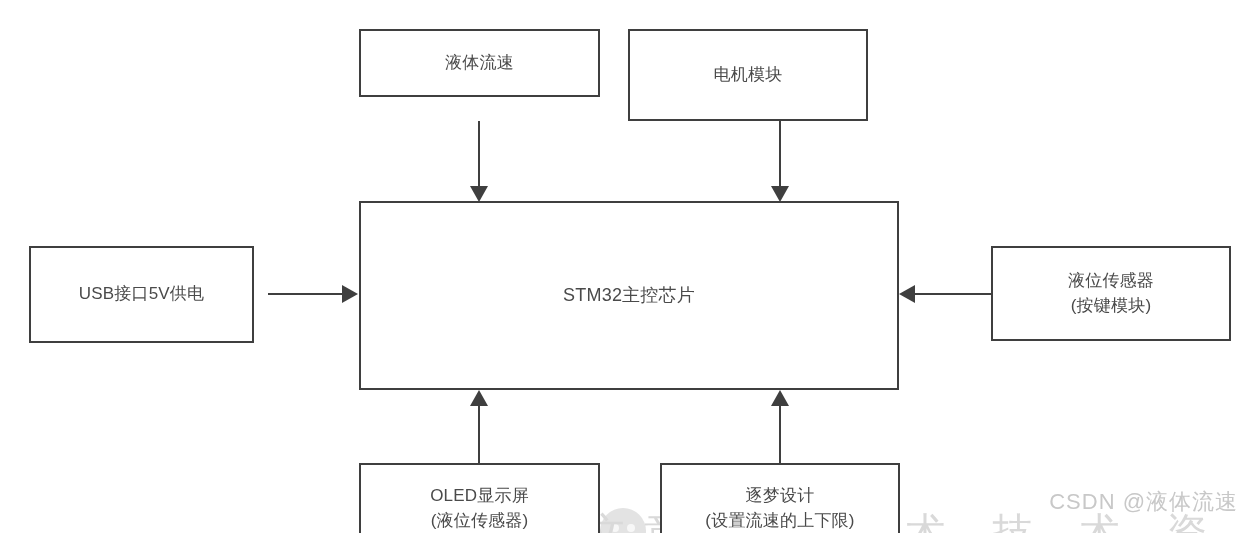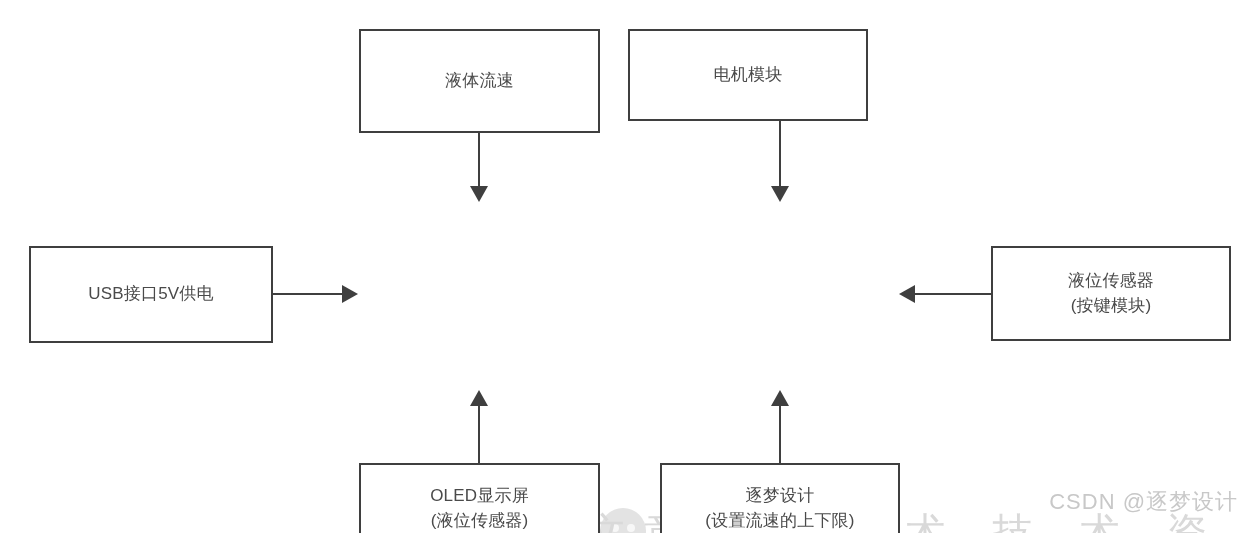--- a/index.html
+++ b/index.html
@@ -33,23 +33,23 @@
     font-size: 17px;
     line-height: 1.45;
     letter-spacing: 0.2px;
     z-index: 3;
   }
   .node .l1, .node .l2 {
     display: block;
     white-space: nowrap;
   }
 
-  #node-flow      { left: 359px; top: 29px;  width: 241px; height: 104px; }
+  #node-flow      { left: 359px; top: 29px;  width: 241px; height: 68px; }
   #node-motor     { left: 628px; top: 29px;  width: 240px; height: 92px; }
-  #node-usb       { left: 29px;  top: 246px; width: 244px; height: 97px; }
+  #node-usb       { left: 29px;  top: 246px; width: 225px; height: 97px; }
   #node-mcu       { left: 359px; top: 201px; width: 540px; height: 189px; }
   #node-level     { left: 991px; top: 246px; width: 240px; height: 95px; }
   #node-oled      { left: 359px; top: 463px; width: 241px; height: 92px; }
   #node-key       { left: 660px; top: 463px; width: 240px; height: 92px; }
 
   #node-mcu { font-size: 18px; }
 
   
   .conn {
     position: absolute;
@@ -150,21 +150,21 @@
   #watermark-logo::before { left: 11px; }
   #watermark-logo::after  { left: 27px; }
 </style>
 </head>
 <body>
 
 <div id="canvas">
 
   <div id="watermark-logo"></div>
   <div id="watermark-ghost">文章 岗 位 术 技 术 资 讯</div>
-  <div id="watermark-text">CSDN @逐梦设计</div>
+  <div id="watermark-text">CSDN @液体流速</div>
 
   <div class="conn v" id="edge-flow-line"></div>
   <div class="arrow down" id="edge-flow-head"></div>
 
   <div class="conn v" id="edge-motor-line"></div>
   <div class="arrow down" id="edge-motor-head"></div>
 
   <div class="conn h" id="edge-usb-line"></div>
   <div class="arrow right" id="edge-usb-head"></div>
 
@@ -182,20 +182,23 @@
   </div>
 
   <div class="node" id="node-motor">
     <span class="l1">电机模块</span>
   </div>
 
   <div class="node" id="node-usb">
     <span class="l1">USB接口5V供电</span>
   </div>
 
+  <div class="node" id="node-mcu">
+    <span class="l1">STM32主控芯片</span>
+  </div>
 
   <div class="node" id="node-level">
     <span class="l1">液位传感器</span>
     <span class="l2">(按键模块)</span>
   </div>
 
   <div class="node" id="node-oled">
     <span class="l1">OLED显示屏</span>
     <span class="l2">(液位传感器)</span>
   </div>

